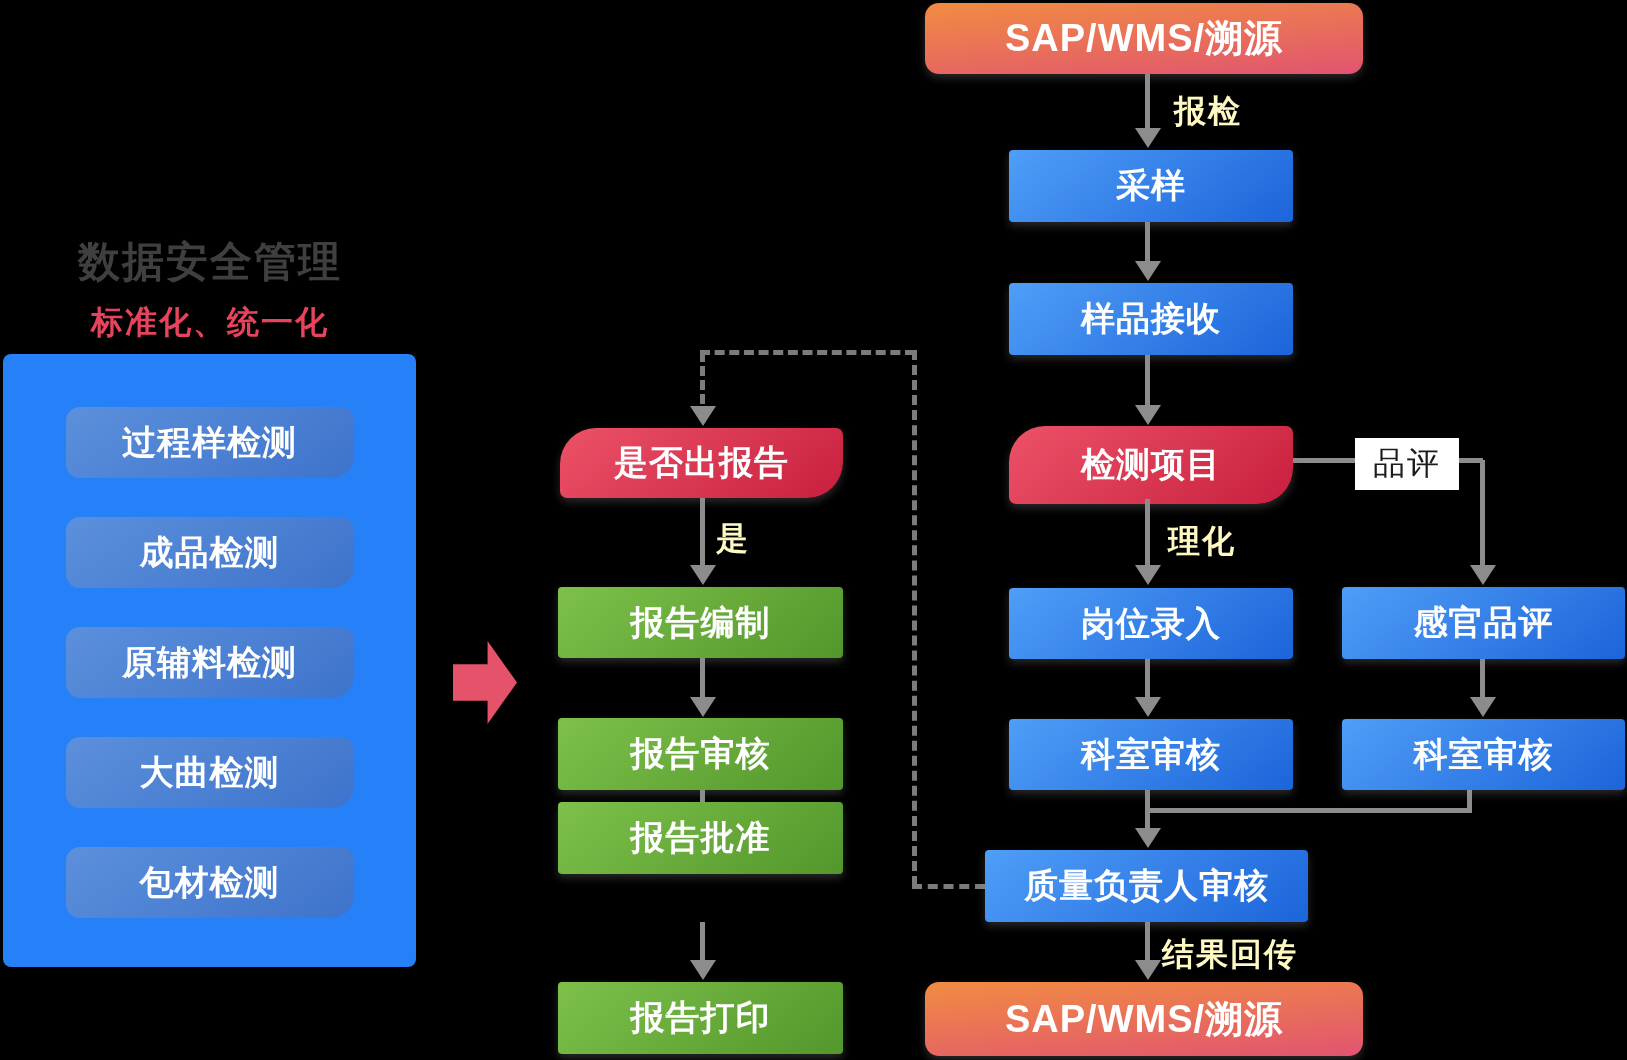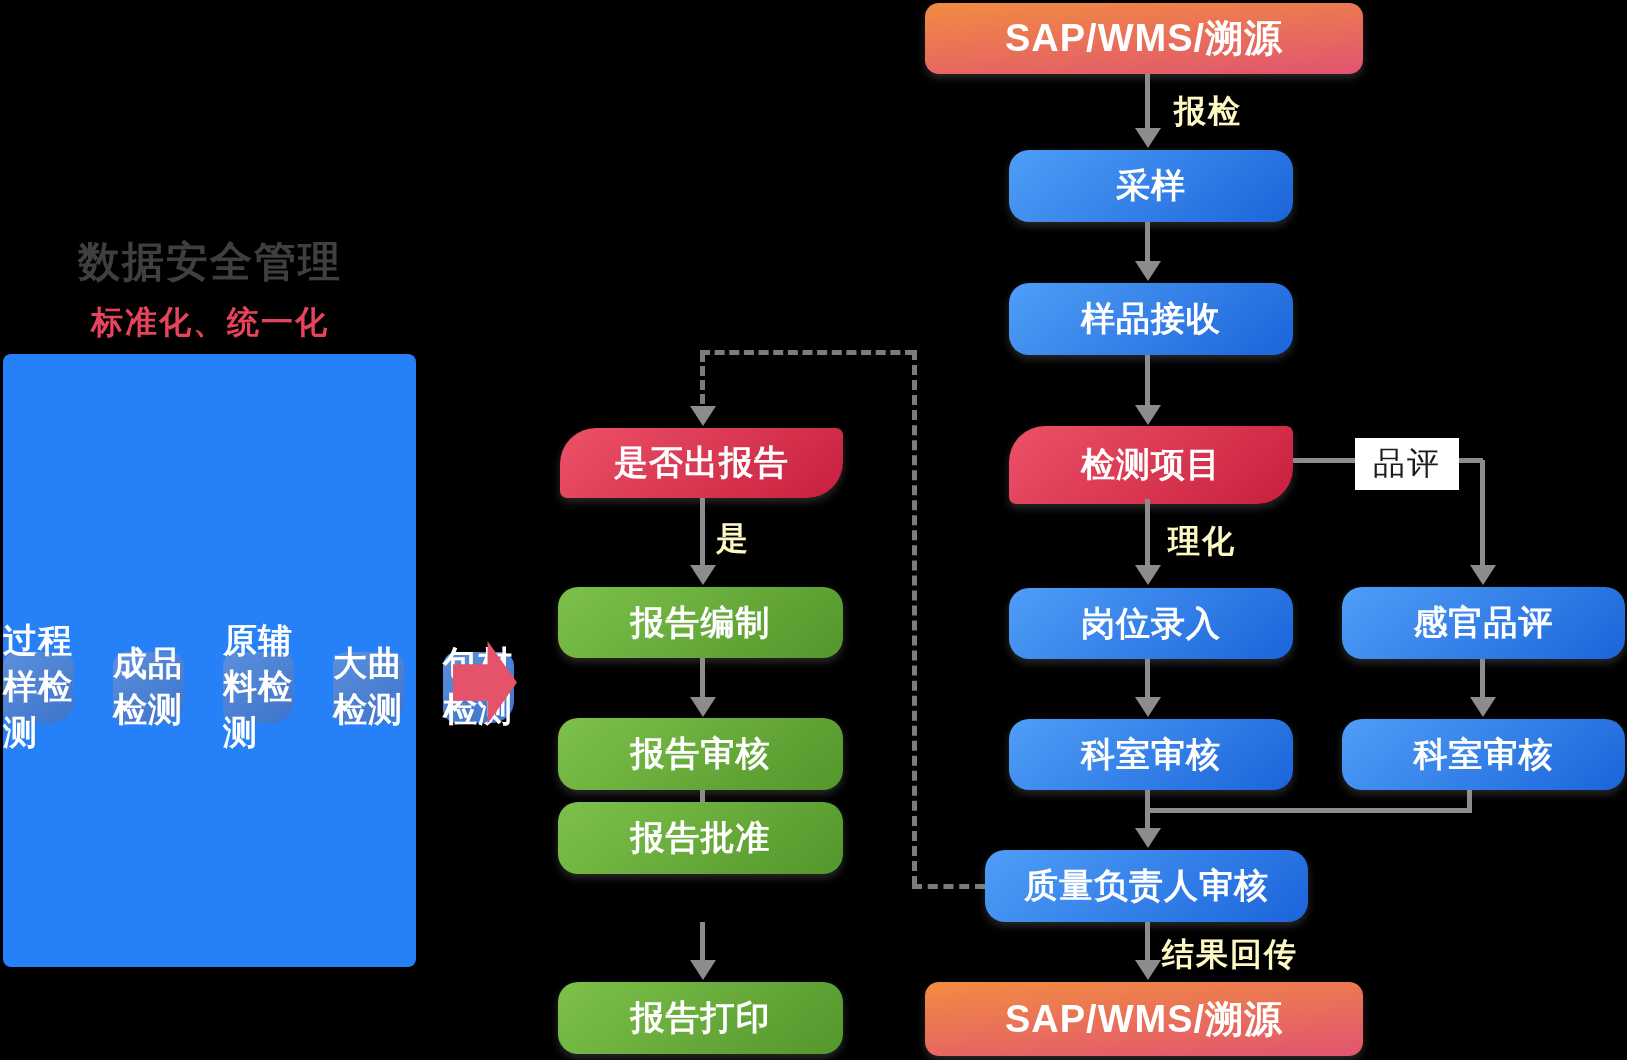--- a/index.html
+++ b/index.html
@@ -3,36 +3,36 @@
 <meta charset="utf-8">
 <style>
   html,body{margin:0;padding:0;background:#000;}
   #canvas{
     position:relative;width:1627px;height:1060px;background:#000;overflow:hidden;
     font-family:"Liberation Sans","DejaVu Sans",sans-serif;
   }
   
   .node{
     position:absolute;display:flex;align-items:center;justify-content:center;
-    color:#fff;font-weight:bold;font-size:34px;border-radius:20px;
+    color:#fff;font-weight:bold;font-size:34px;border-radius:4px;
     box-shadow:0 4px 9px rgba(185,185,185,0.22);
     letter-spacing:1px;white-space:nowrap;
   }
   .blue  {background:linear-gradient(140deg,#4F9EF7 0%,#1C64DA 100%);}
   .green {background:linear-gradient(140deg,#7DC14B 0%,#53962B 100%);}
   .redleaf{background:linear-gradient(140deg,#EC5268 0%,#C81F3E 100%);border-radius:36px 7px 36px 7px;}
   .orange{background:linear-gradient(175deg,#F18C42 0%,#E15470 100%);border-radius:14px;font-size:38px;}
   
   .ltitle{position:absolute;left:0;top:234px;width:420px;text-align:center;
           color:#3F3F3F;font-size:42px;font-weight:bold;letter-spacing:2px;}
   .lsub{position:absolute;left:0;top:301px;width:420px;text-align:center;
         color:#E8435C;font-size:32px;font-weight:bold;letter-spacing:2px;}
   .panel{position:absolute;left:3px;top:354px;width:413px;height:613px;
          background:#2680F8;border-radius:8px;
-         display:flex;flex-direction:row;align-items:center;
+         display:flex;flex-direction:column;align-items:center;
          padding-top:53px;box-sizing:border-box;gap:39px;}
   .pitem{width:288px;height:71px;flex:0 0 71px;
          background:linear-gradient(145deg,#5C90DC 0%,#3D73CB 100%);
          border-radius:14px 14px 22px 14px;
          display:flex;align-items:center;justify-content:center;
          color:#fff;font-size:34px;font-weight:bold;letter-spacing:1px;}
   
   .vline{position:absolute;width:5px;background:#8C8C8C;}
   .hline{position:absolute;height:5px;background:#8C8C8C;}
   .ahead{position:absolute;width:0;height:0;

